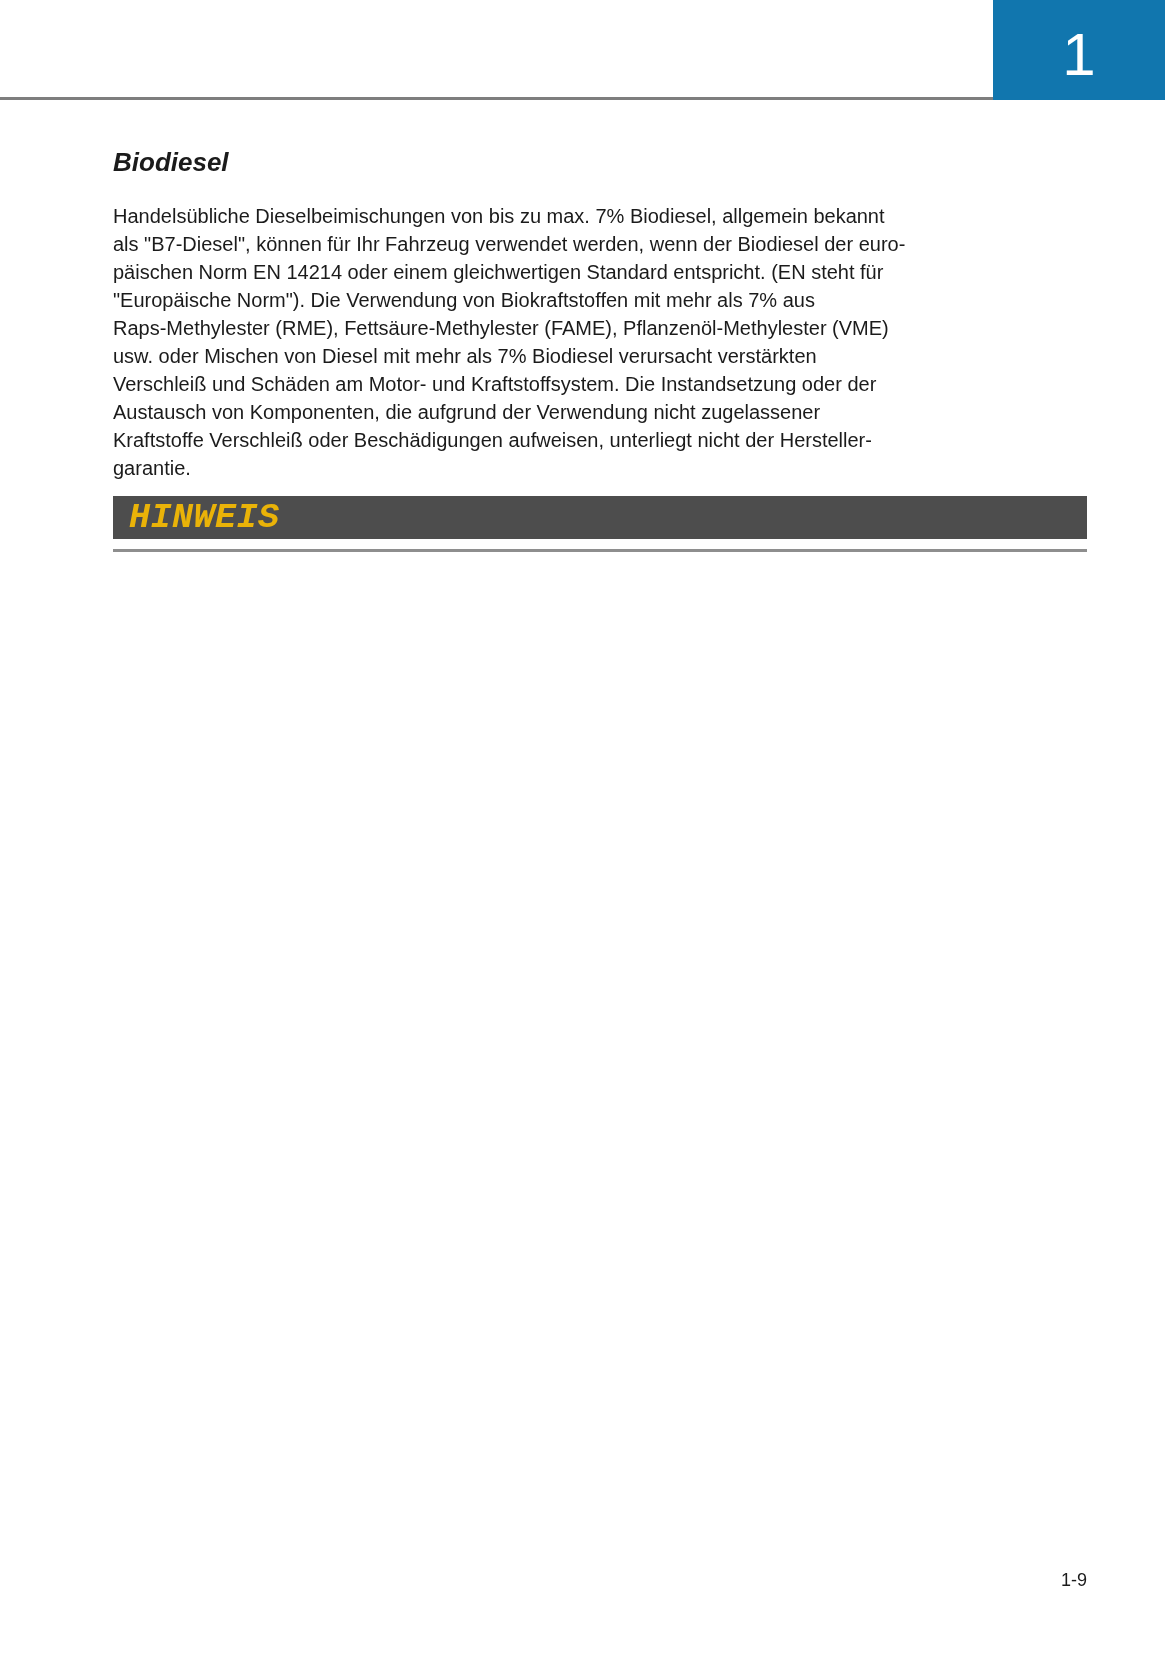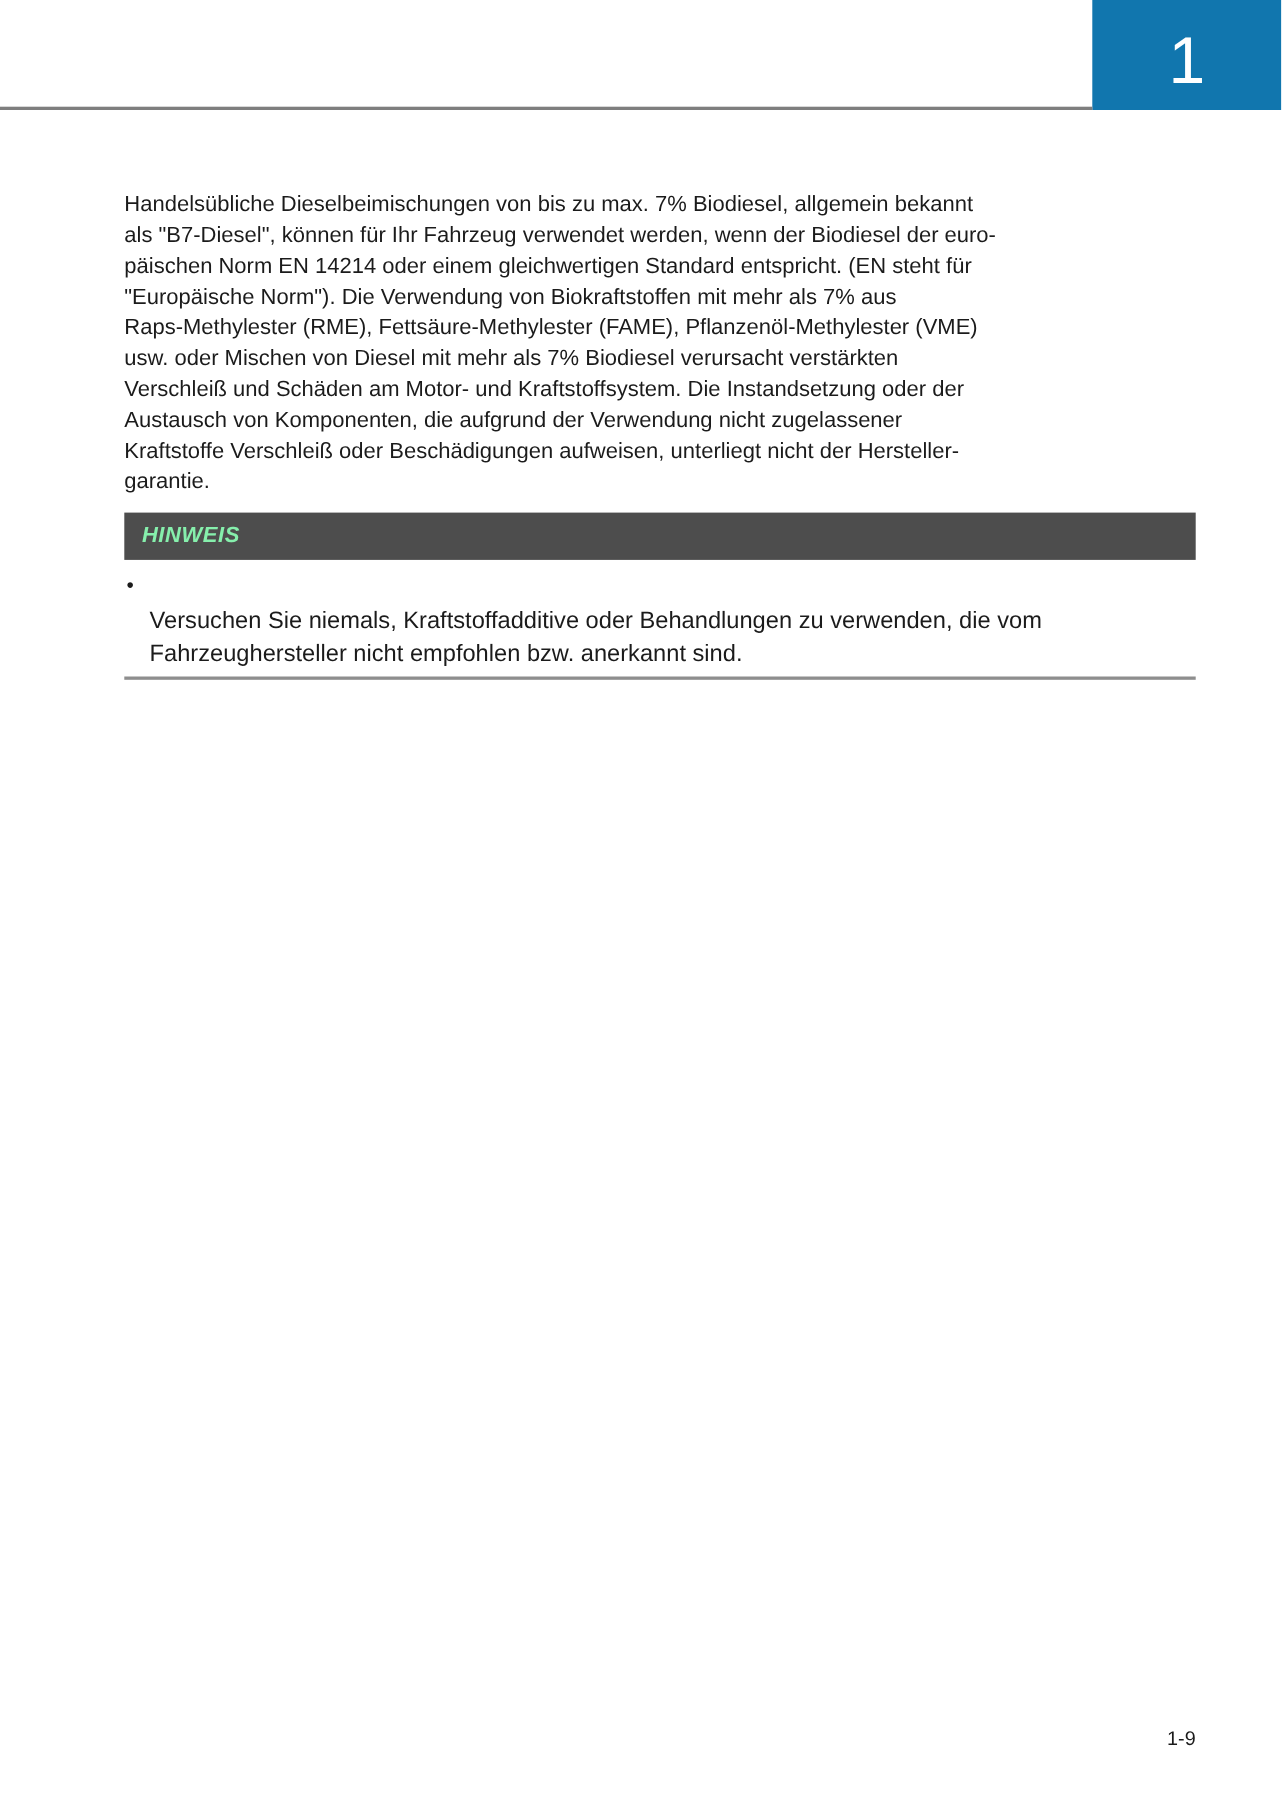--- a/index.html
+++ b/index.html
@@ -68,25 +68,26 @@
   .notice-banner {
     margin-top: 14px;
     width: 100%;
     height: 43px;
     background: var(--notice-banner-gray);
     display: flex;
     align-items: center;
     padding-left: 16px;
   }
   .notice-label {
-    color: #86efac;
-    font-size: 20px;
+    color: #eab308;
+    font-size: 35px;
     font-weight: 700;
     font-style: italic;
     letter-spacing: 0.5px;
+    font-family: Liberation Mono, monospace;
   }
   .notice-list {
     list-style: none;
     margin-top: 10px;
   }
   .notice-item {
     position: relative;
     padding-left: 23px;
     font-size: 21.5px;
     line-height: 30px;
@@ -122,41 +123,38 @@
 <div class="page">
 
   <div class="chapter-tab">
     <span class="chapter-number">1</span>
   </div>
 
   <div class="top-rule"></div>
 
   <div class="content">
 
+    <h1 class="section-heading">Biodiesel</h1>
 
     <p class="body-paragraph">Handelsübliche Dieselbeimischungen von bis zu max. 7% Biodiesel, allgemein bekannt
 als "B7-Diesel", können für Ihr Fahrzeug verwendet werden, wenn der Biodiesel der euro-
 päischen Norm EN 14214 oder einem gleichwertigen Standard entspricht. (EN steht für
 "Europäische Norm"). Die Verwendung von Biokraftstoffen mit mehr als 7% aus
 Raps-Methylester (RME), Fettsäure-Methylester (FAME), Pflanzenöl-Methylester (VME)
 usw. oder Mischen von Diesel mit mehr als 7% Biodiesel verursacht verstärkten
 Verschleiß und Schäden am Motor- und Kraftstoffsystem. Die Instandsetzung oder der
 Austausch von Komponenten, die aufgrund der Verwendung nicht zugelassener
 Kraftstoffe Verschleiß oder Beschädigungen aufweisen, unterliegt nicht der Hersteller-
 garantie.</p>
 
     <div class="notice-banner">
       <span class="notice-label">HINWEIS</span>
     </div>
 
     <ul class="notice-list">
-      <li class="notice-item">
-        <span>Versuchen Sie niemals, Kraftstoffadditive oder Behandlungen zu verwenden, die vom
-Fahrzeughersteller nicht empfohlen bzw. anerkannt sind.</span>
-      </li>
     </ul>
 
     <div class="notice-bottom-rule"></div>
 
   </div>
 
   <div class="page-number">1-9</div>
 
 </div>
 

